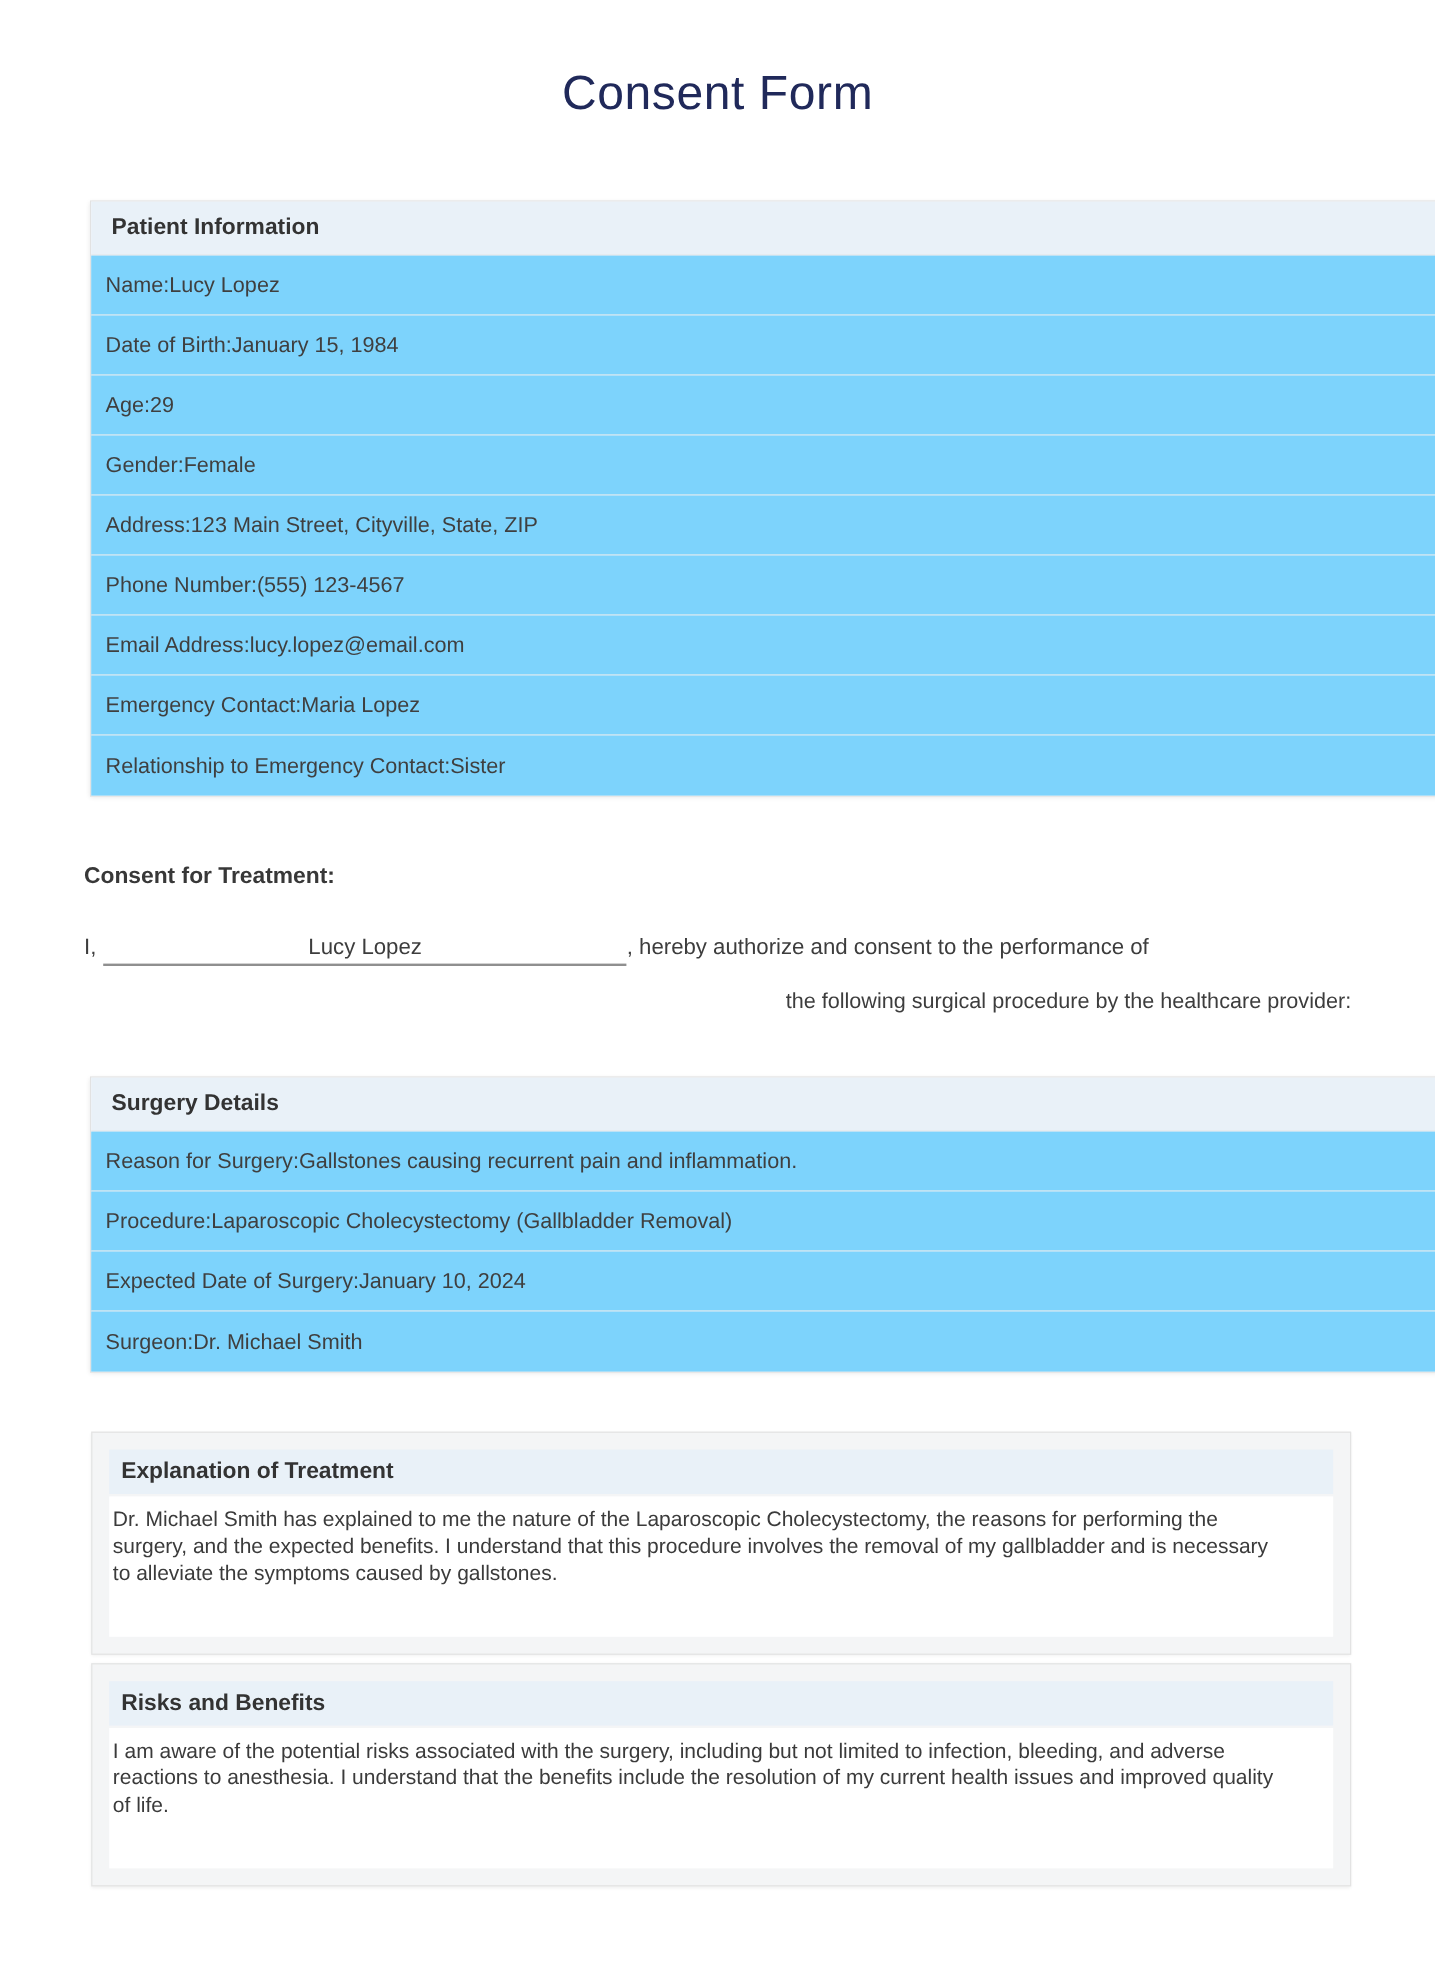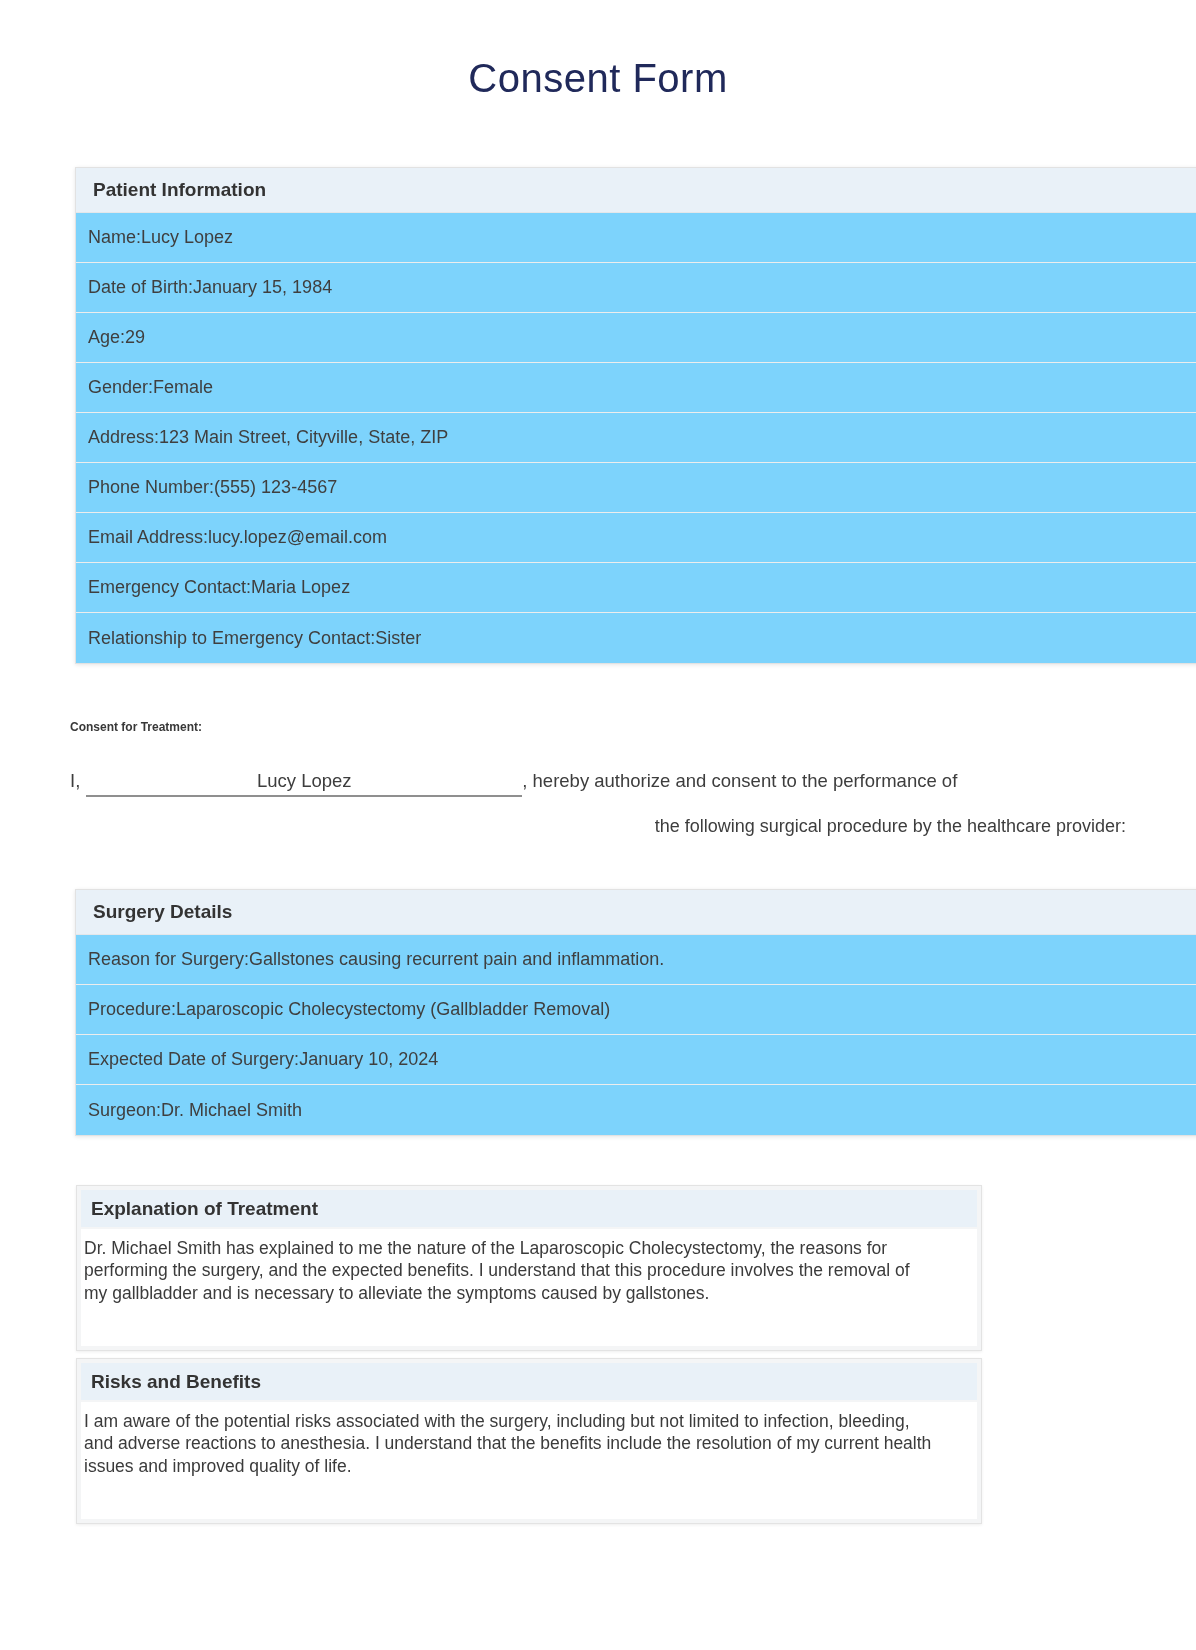--- a/index.html
+++ b/index.html
@@ -50,21 +50,21 @@
     border-bottom: 1px solid #ededed;
     background: #7dd3fc;
   }
   .tbl-row:last-child { border-bottom: none; }
   .tbl-row .lbl { color: #3f3f3f; }
   .tbl-row .val { color: #3f3f3f; }
 
   
   .consent-heading {
     margin: 56px 0 0 70px;
-    font-size: 12px; font-weight: bold; color: #383838;
+    font-size: 19px; font-weight: bold; color: #383838;
   }
   .consent-line1 {
     margin: 36px 70px 0 70px;
     font-size: 18.5px;
     white-space: nowrap;
   }
   .blank {
     display: inline-block;
     width: 436px;
     margin-left: 6px;
@@ -74,24 +74,24 @@
   }
   .consent-line2 {
     margin: 19px 70px 0 46px;
     font-size: 18px;
     text-align: right;
   }
 
   
   .section {
     margin: 49px 0 0 76px;
-    width: 906px;
+    width: 1050px;
     border: 1px solid #e3e3e3;
     background: #f4f5f6;
-    padding: 4px;
+    padding: 14px;
     box-shadow: 0 1px 3px rgba(0,0,0,0.07);
   }
   .section.risks { margin-top: 7px; }
   .section-header {
     height: 37px;
     background: #e9f1f8;
     display: flex; align-items: center;
     padding-left: 10px;
     font-size: 19px; font-weight: bold; color: #333333;
   }

